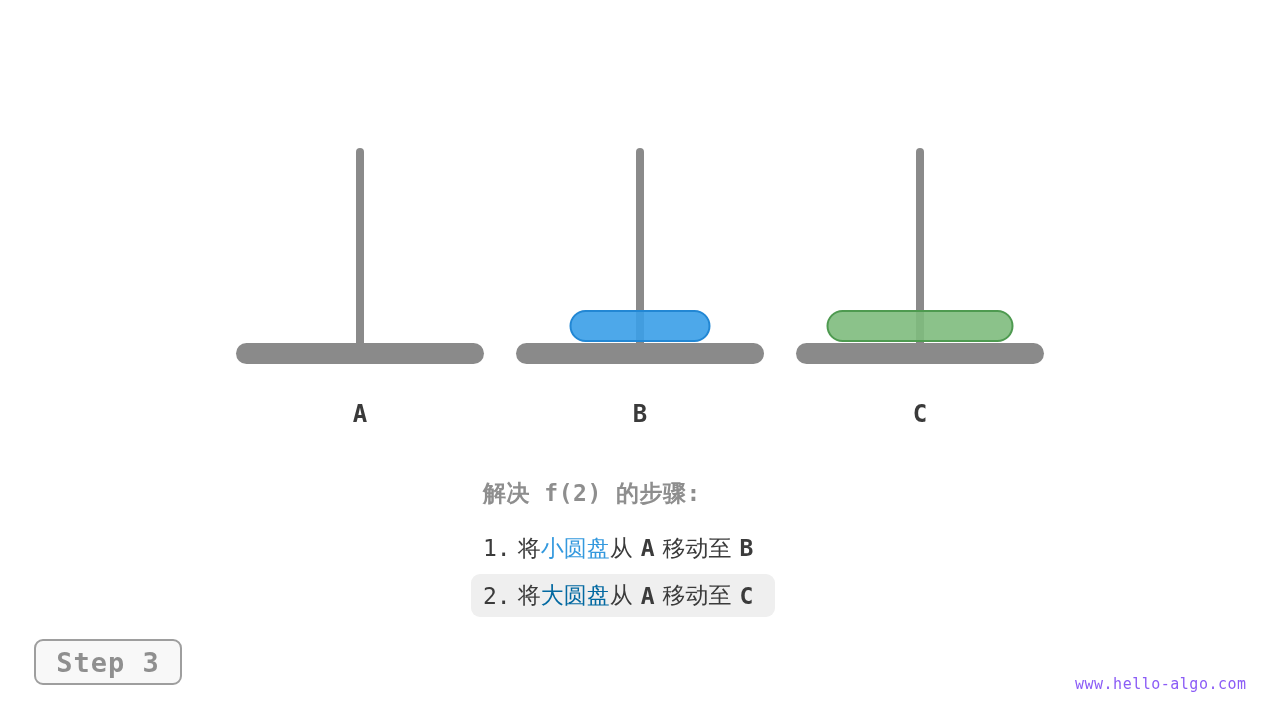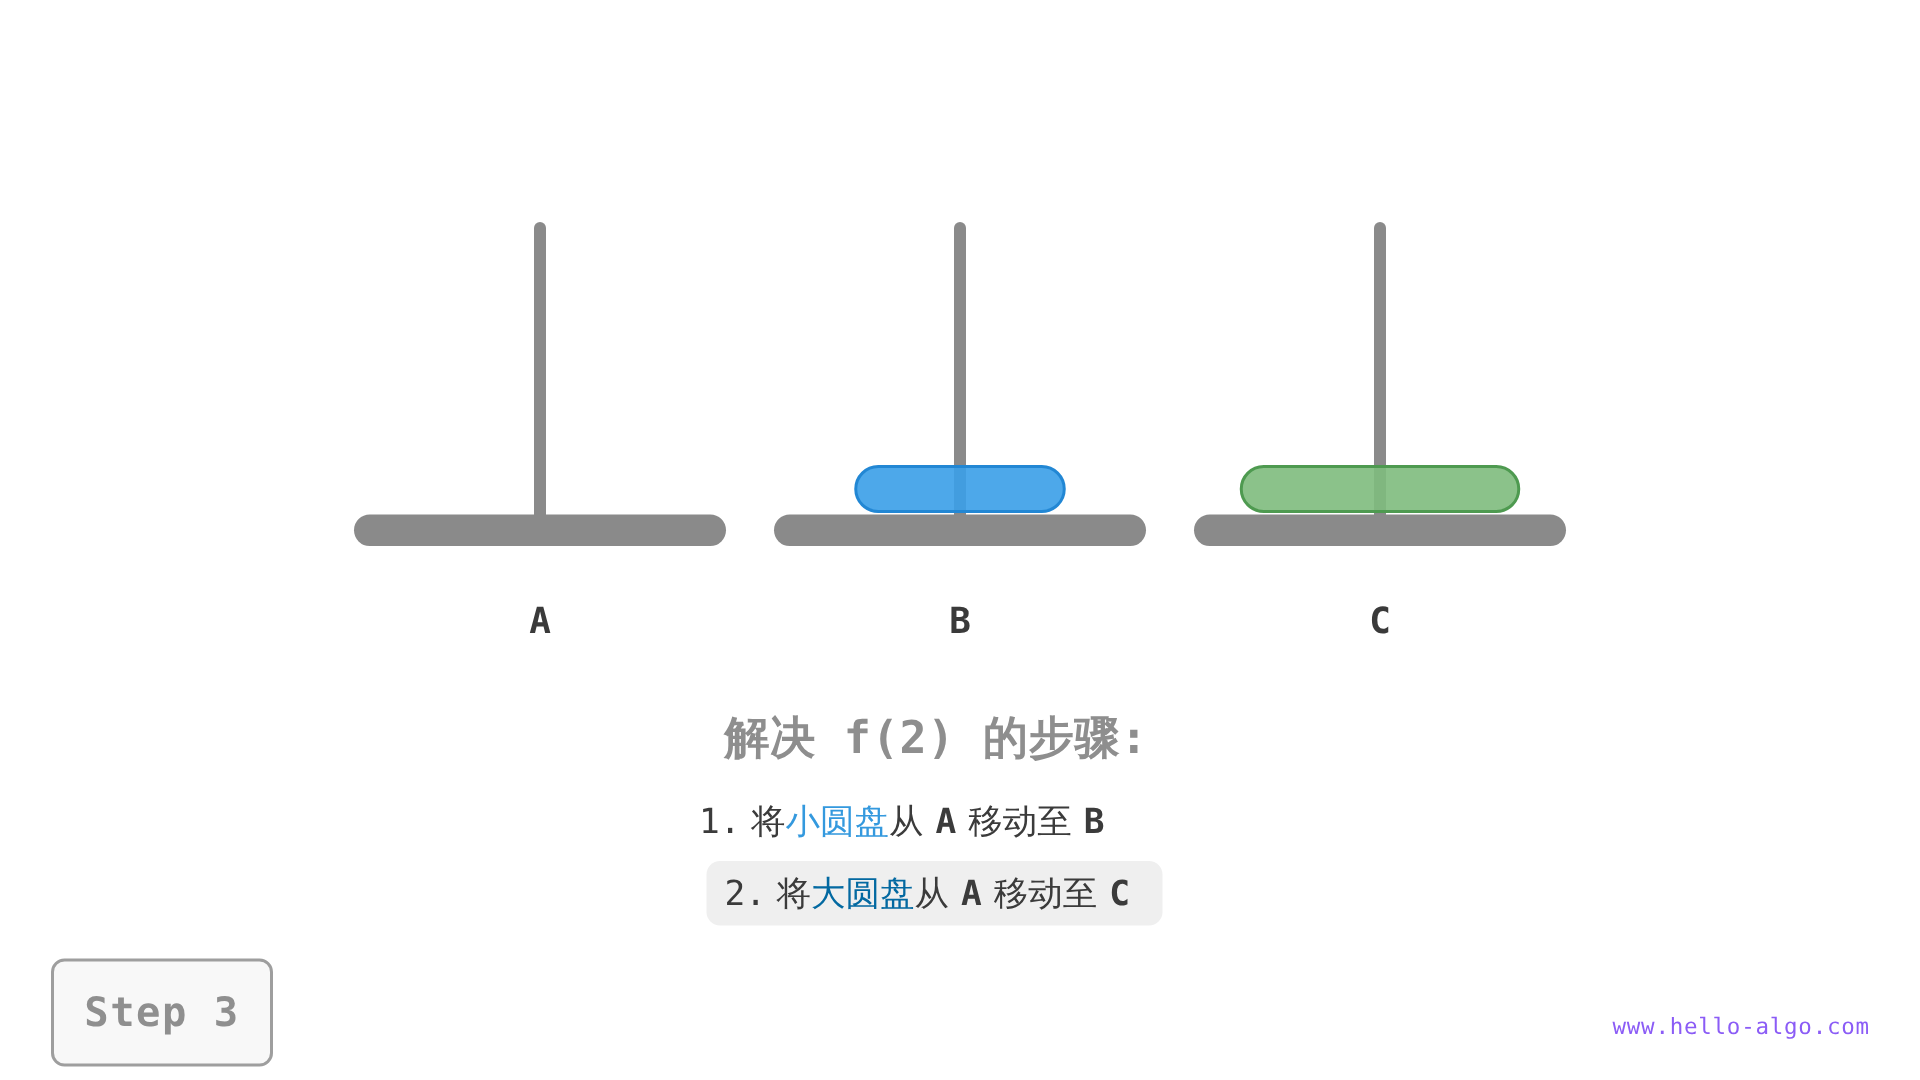--- a/index.html
+++ b/index.html
@@ -24,40 +24,40 @@
     height:32px; border:2px solid; border-radius:16px; box-sizing:border-box; z-index:2;
   }
   .tower-label {
     position:absolute; top:400px; width:248px; text-align:center;
     font-size:24px; font-weight:bold; color:#3A3A3A;
   }
   .label-a { left:236px; } .label-b { left:516px; } .label-c { left:796px; }
   
   .steps-title {
     position:absolute; left:483px; top:478px;
-    font-size:30px; font-weight:bold; color:#8E8E8E; line-height:30px;
+    font-size:23px; font-weight:bold; color:#8E8E8E; line-height:30px;
     letter-spacing:0.5px;
   }
   .step-line {
     position:absolute; font-size:23px; color:#3B3B3B; line-height:30px;
     white-space:nowrap;
   }
-  .step-1 { left:466px; top:533px; }
+  .step-1 { left:483px; top:533px; }
   .step-2-box {
     position:absolute; left:471px; top:574px; height:43px;
     background:#EFEFEF; border-radius:9px; padding:0 14px 0 12px;
     display:flex; align-items:center;
     font-size:23px; color:#3B3B3B; white-space:nowrap;
   }
   .step-num { margin-right:7px; }
   .tower-letter { font-weight:bold; margin:0 8px; }
   .disk-word { font-weight:normal; }
   
   .step-badge {
-    position:absolute; left:34px; top:639px; width:148px; height:72px;
+    position:absolute; left:34px; top:639px; width:148px; height:46px;
     box-sizing:border-box; border:2px solid #9E9E9E; border-radius:9px;
     background:#F8F8F8; display:flex; align-items:center; justify-content:center;
     font-size:27px; font-weight:bold; color:#8F8F8F; letter-spacing:1px;
   }
   
   .watermark {
     position:absolute; left:1075px; top:675px;
     font-size:15px; color:#8b5cf6; letter-spacing:0.5px;
   }
 </style>

